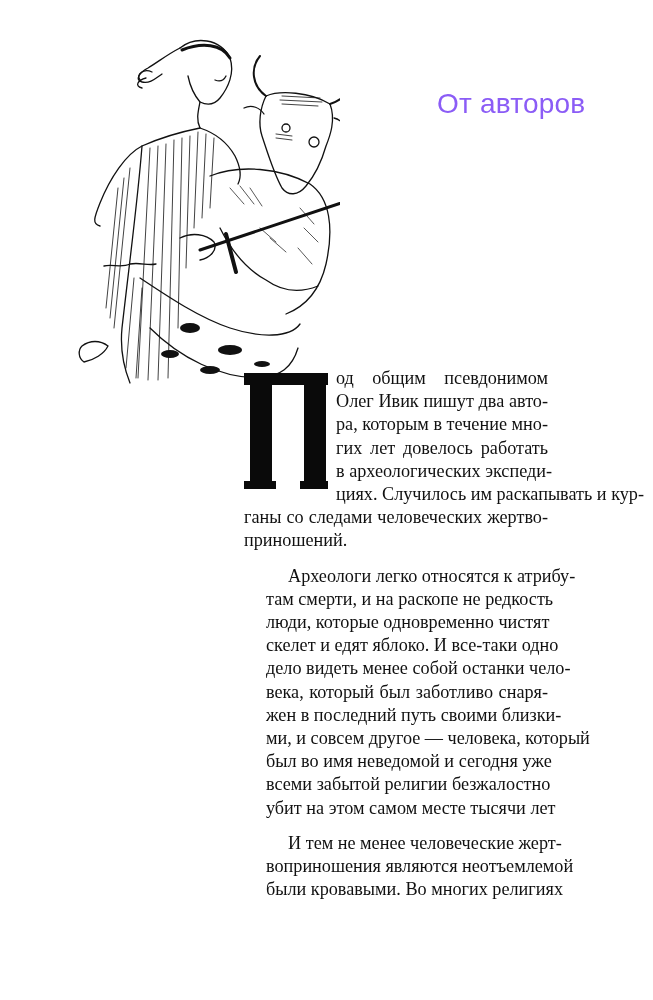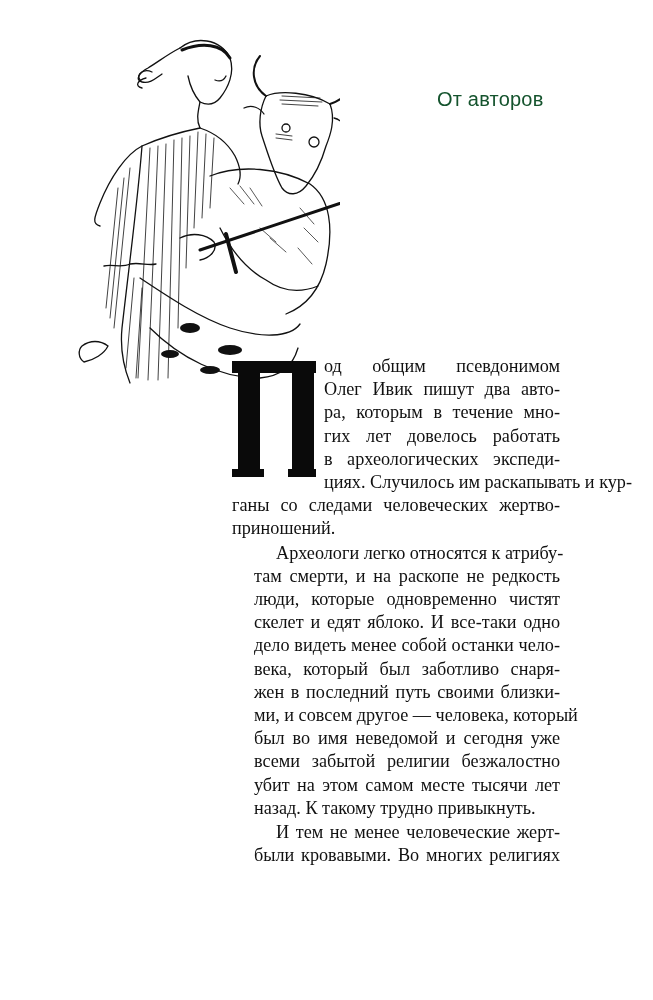--- a/index.html
+++ b/index.html
@@ -2,28 +2,28 @@
 <html><head>
 <meta charset="utf-8">
 <style>
   html, body { margin: 0; padding: 0; background: #ffffff; }
   body { width: 653px; height: 1000px; position: relative; overflow: hidden; color: #111; }
   .page { position: absolute; inset: 0; }
   .illustration { position: absolute; left: 30px; top: 28px; width: 310px; height: 360px; }
   .heading {
     position: absolute; left: 437px; top: 88px;
     font-family: "Liberation Sans", "DejaVu Sans", sans-serif;
-    font-size: 20px; letter-spacing: 0.2px; color: #14532d; white-space: nowrap;
+    font-size: 28px; letter-spacing: 0.2px; color: #8b5cf6; white-space: nowrap;
   }
   .body-text {
     position: absolute; left: 232px; top: 355px; width: 328px;
     font-family: "Liberation Serif", "DejaVu Serif", serif;
     font-size: 18.2px; line-height: 23.2px; text-align: justify; color: #111;
   }
-  .para { margin: 0; }
+  .para { margin: 12px; }
   .para + .para { text-indent: 22px; margin-top: 1px; }
   .dropcap {
     float: left; width: 84px; height: 116px; margin: 6px 8px 0 0;
     position: relative;
   }
   .dropcap svg { position: absolute; left: 0; top: 0; }
   .line { display: block; text-align: justify; text-align-last: justify; white-space: nowrap; }
   .line.last { text-align-last: left; }
   .line.indent { padding-left: 22px; }
 </style>
@@ -138,21 +138,21 @@
       <span class="line">там смерти, и на раскопе не редкость</span>
       <span class="line">люди, которые одновременно чистят</span>
       <span class="line">скелет и едят яблоко. И все-таки одно</span>
       <span class="line">дело видеть менее собой останки чело-</span>
       <span class="line">века, который был заботливо снаря-</span>
       <span class="line">жен в последний путь своими близки-</span>
       <span class="line">ми, и совсем другое — человека, который</span>
       <span class="line">был во имя неведомой и сегодня уже</span>
       <span class="line">всеми забытой религии безжалостно</span>
       <span class="line">убит на этом самом месте тысячи лет</span>
-      <span class="line last">назад. К такому трудно привыкнуть.</span>
     </div>
 
     <div class="para">
       <span class="line indent">И тем не менее человеческие жерт-</span>
+      <span class="line">воприношения являются неотъемлемой</span>
       <span class="line">были кровавыми. Во многих религиях</span>
     </div>
   </div>
 </div>
 
 </body></html>

